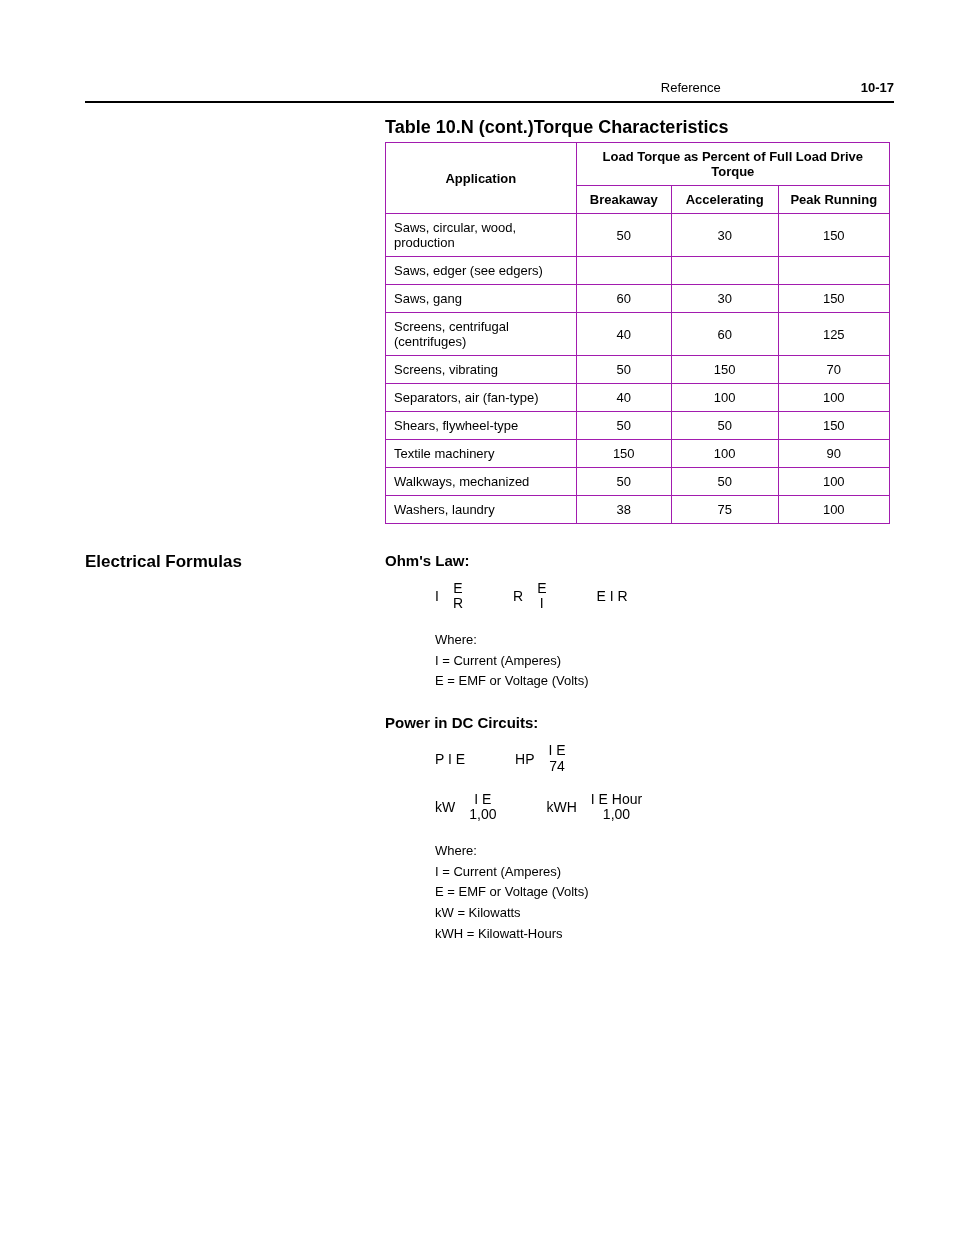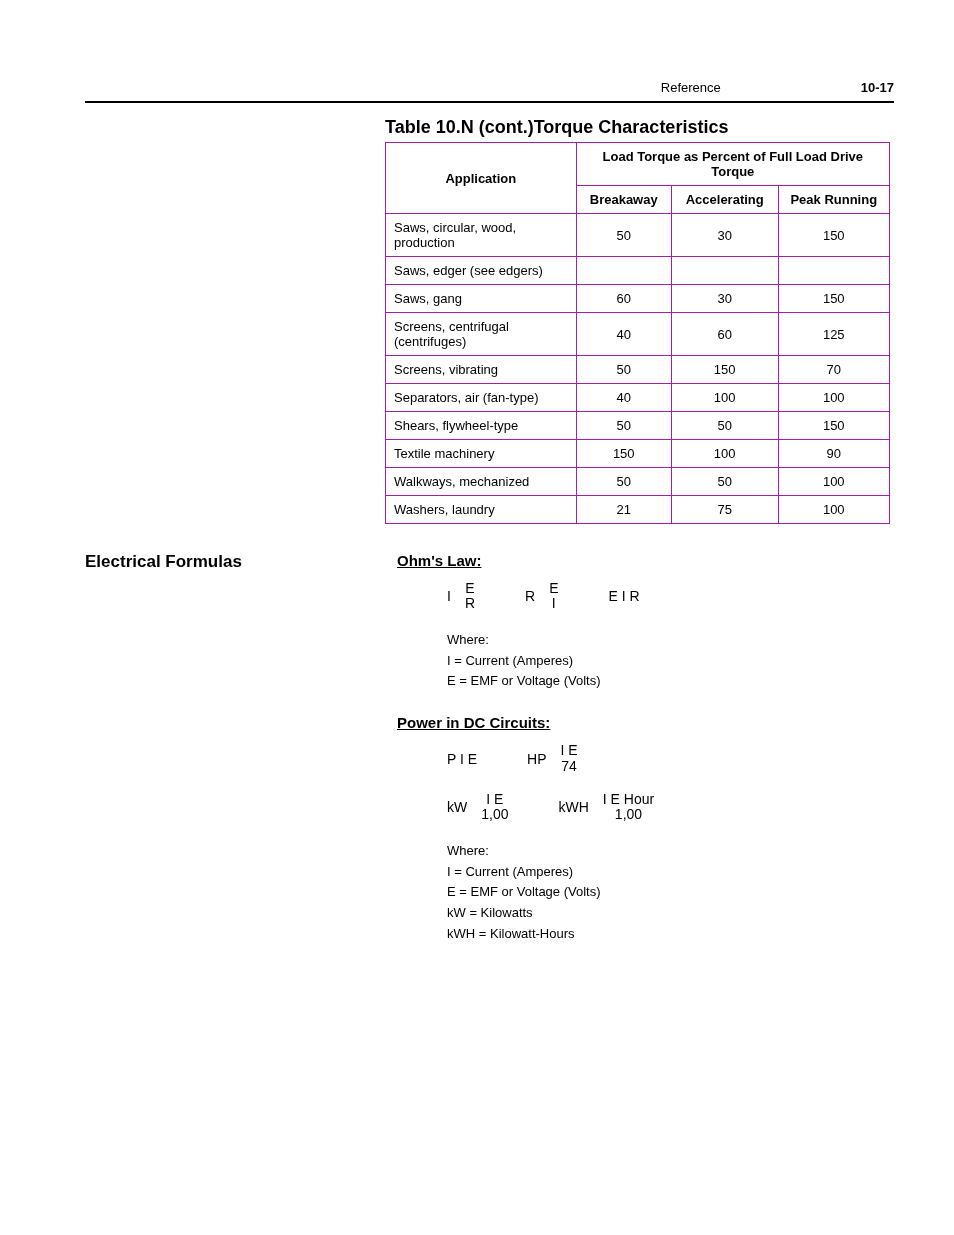--- a/index.html
+++ b/index.html
@@ -29,33 +29,32 @@
   .header-row .chap { font-size: 13px; }
   .header-row .pnum { font-size: 13px; font-weight: bold; }
   .table-caption {
     font-size: 18px;
     font-weight: bold;
     margin: 0 0 4px 0;
   }
   .two-col {
     display: grid;
     grid-template-columns: 300px 1fr;
-    gap: 12px;
+    gap: 0;
   }
   .left-heading {
     font-size: 17px;
     font-weight: bold;
     padding-top: 0;
   }
   .right-col { }
   .section-title {
     font-size: 15px;
     font-weight: bold;
     margin: 0 0 12px 0;
-    text-decoration: underline;
   }
   table.torque {
     border-collapse: collapse;
     width: 505px;
     margin-left: 0;
     font-size: 13px;
   }
   table.torque th, table.torque td {
     border: 1px solid #a21caf;
     padding: 6px 8px;
@@ -176,21 +175,21 @@
           <td class="num">90</td>
         </tr>
         <tr>
           <td class="app">Walkways, mechanized</td>
           <td class="num">50</td>
           <td class="num">50</td>
           <td class="num">100</td>
         </tr>
         <tr>
           <td class="app">Washers, laundry</td>
-          <td class="num">21</td>
+          <td class="num">38</td>
           <td class="num">75</td>
           <td class="num">100</td>
         </tr>
       </tbody>
     </table>
   </div>
 
   <div class="gap-vert"></div>
 
   <div class="two-col">

